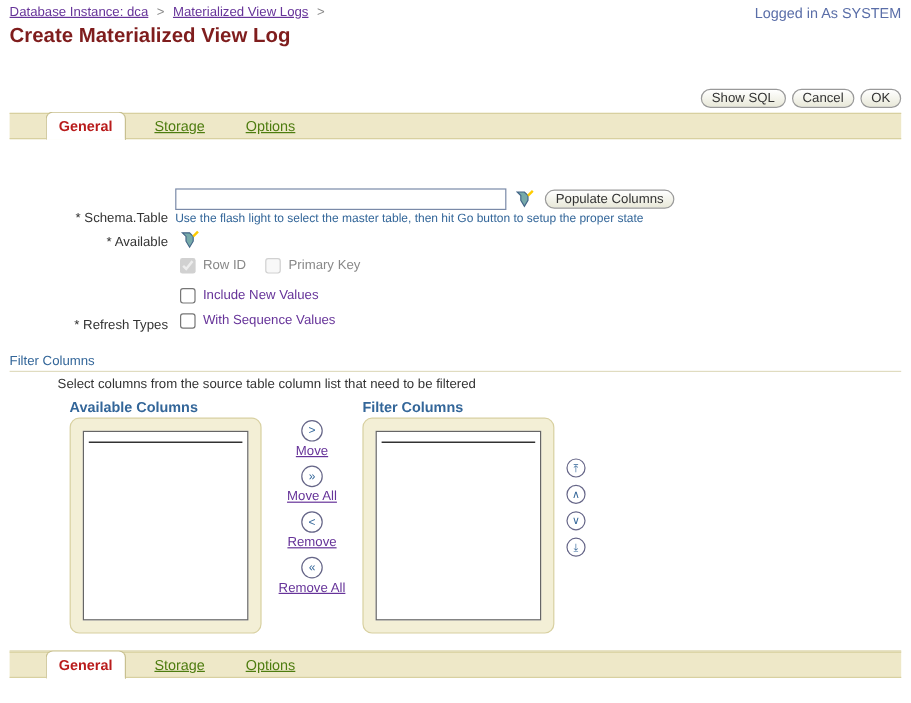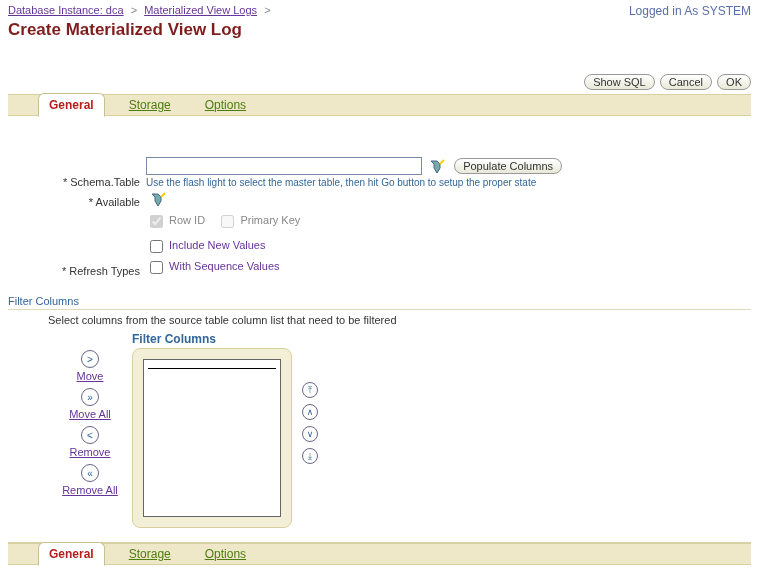--- a/index.html
+++ b/index.html
@@ -234,20 +234,28 @@
         <span class="cb-main-label">With Sequence Values</span>
       </div>
     </div>
   </div>
 </div>
 
 <div class="section-h">Filter Columns</div>
 <div class="filter-desc">Select columns from the source table column list that need to be filtered</div>
 
 <div class="columns-wrap">
+  <div class="col-box-wrap">
+    <div class="col-title">Available Columns</div>
+    <div class="col-box">
+      <div class="listbox">
+          <hr>
+        </div>
+    </div>
+  </div>
 
   <div class="shuttle">
     <div class="circ">&gt;</div>
     <a>Move</a>
     <div class="circ">»</div>
     <a>Move All</a>
     <div class="circ">&lt;</div>
     <a>Remove</a>
     <div class="circ">«</div>
     <a>Remove All</a>

